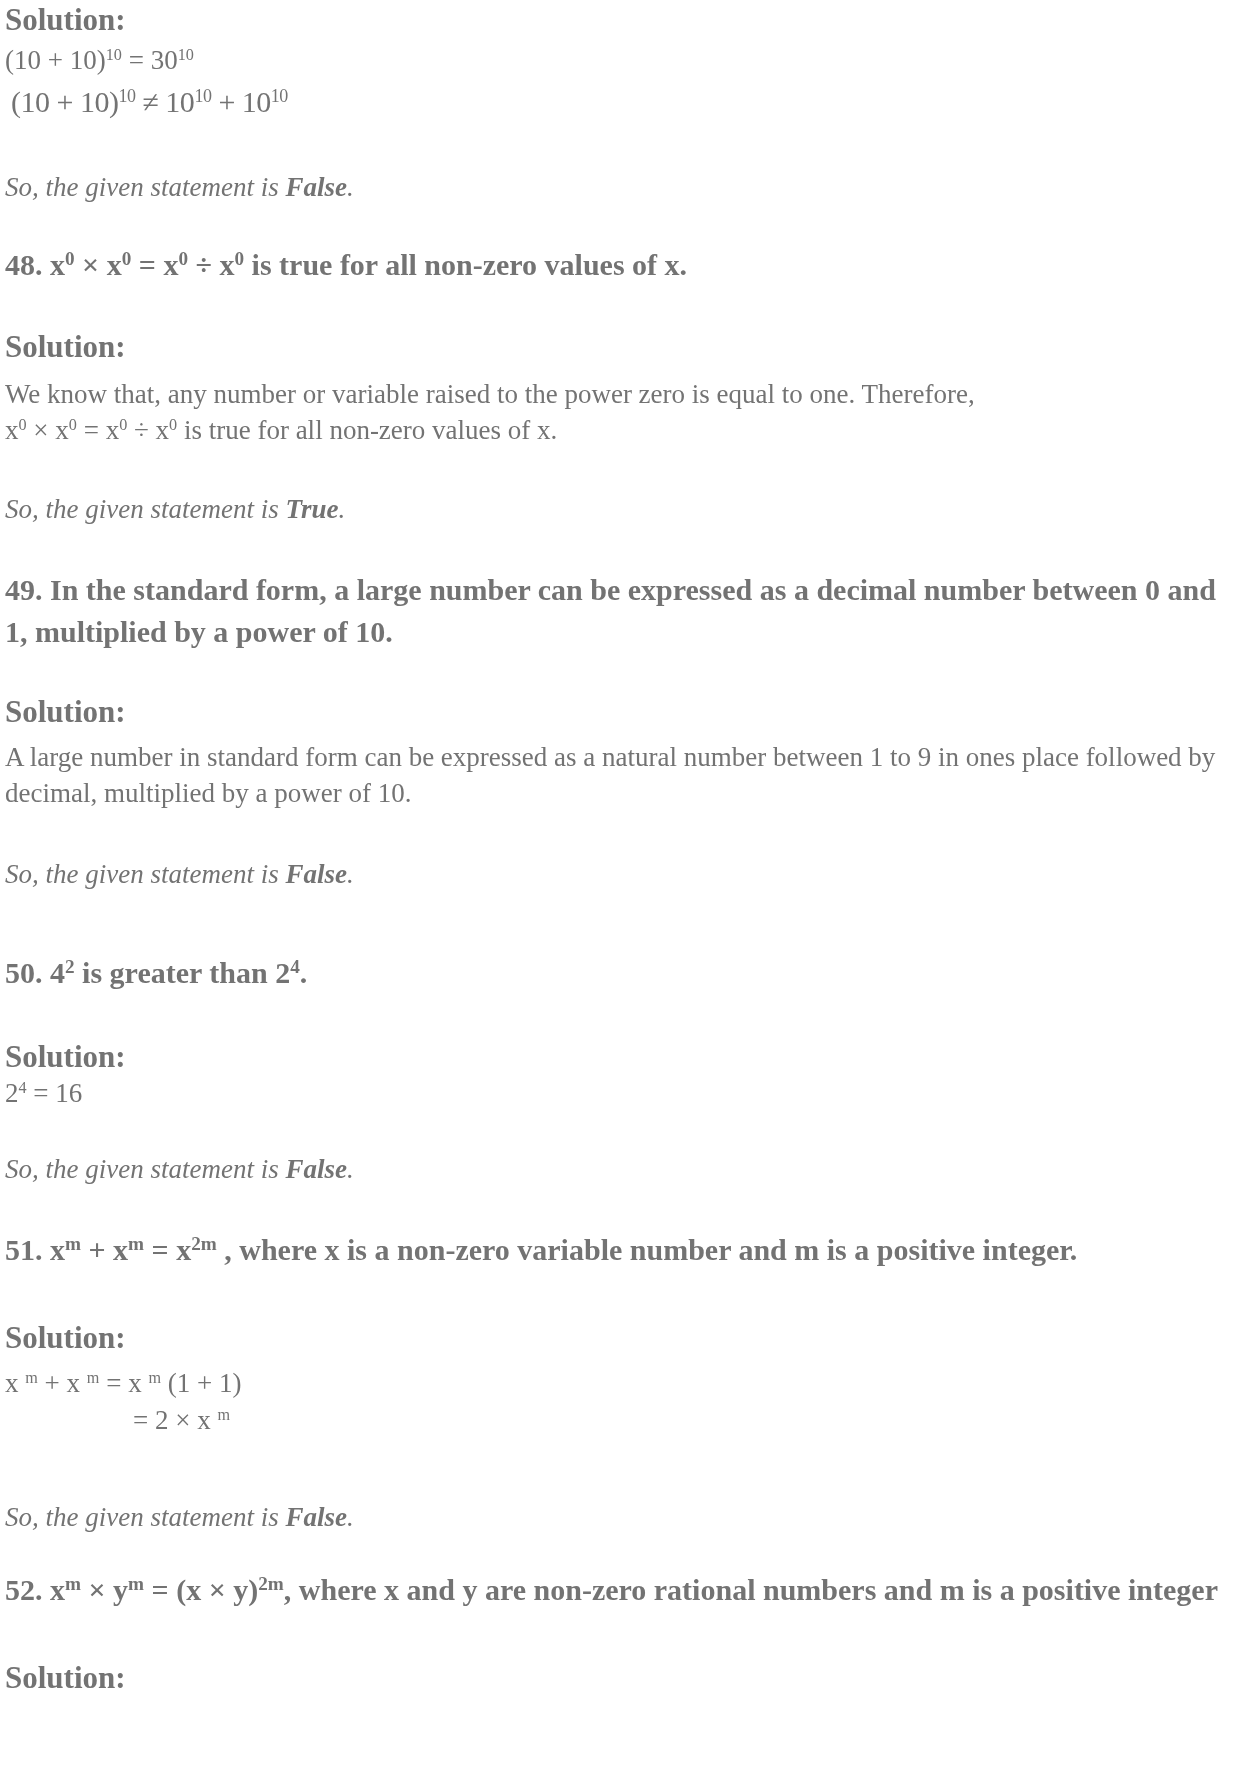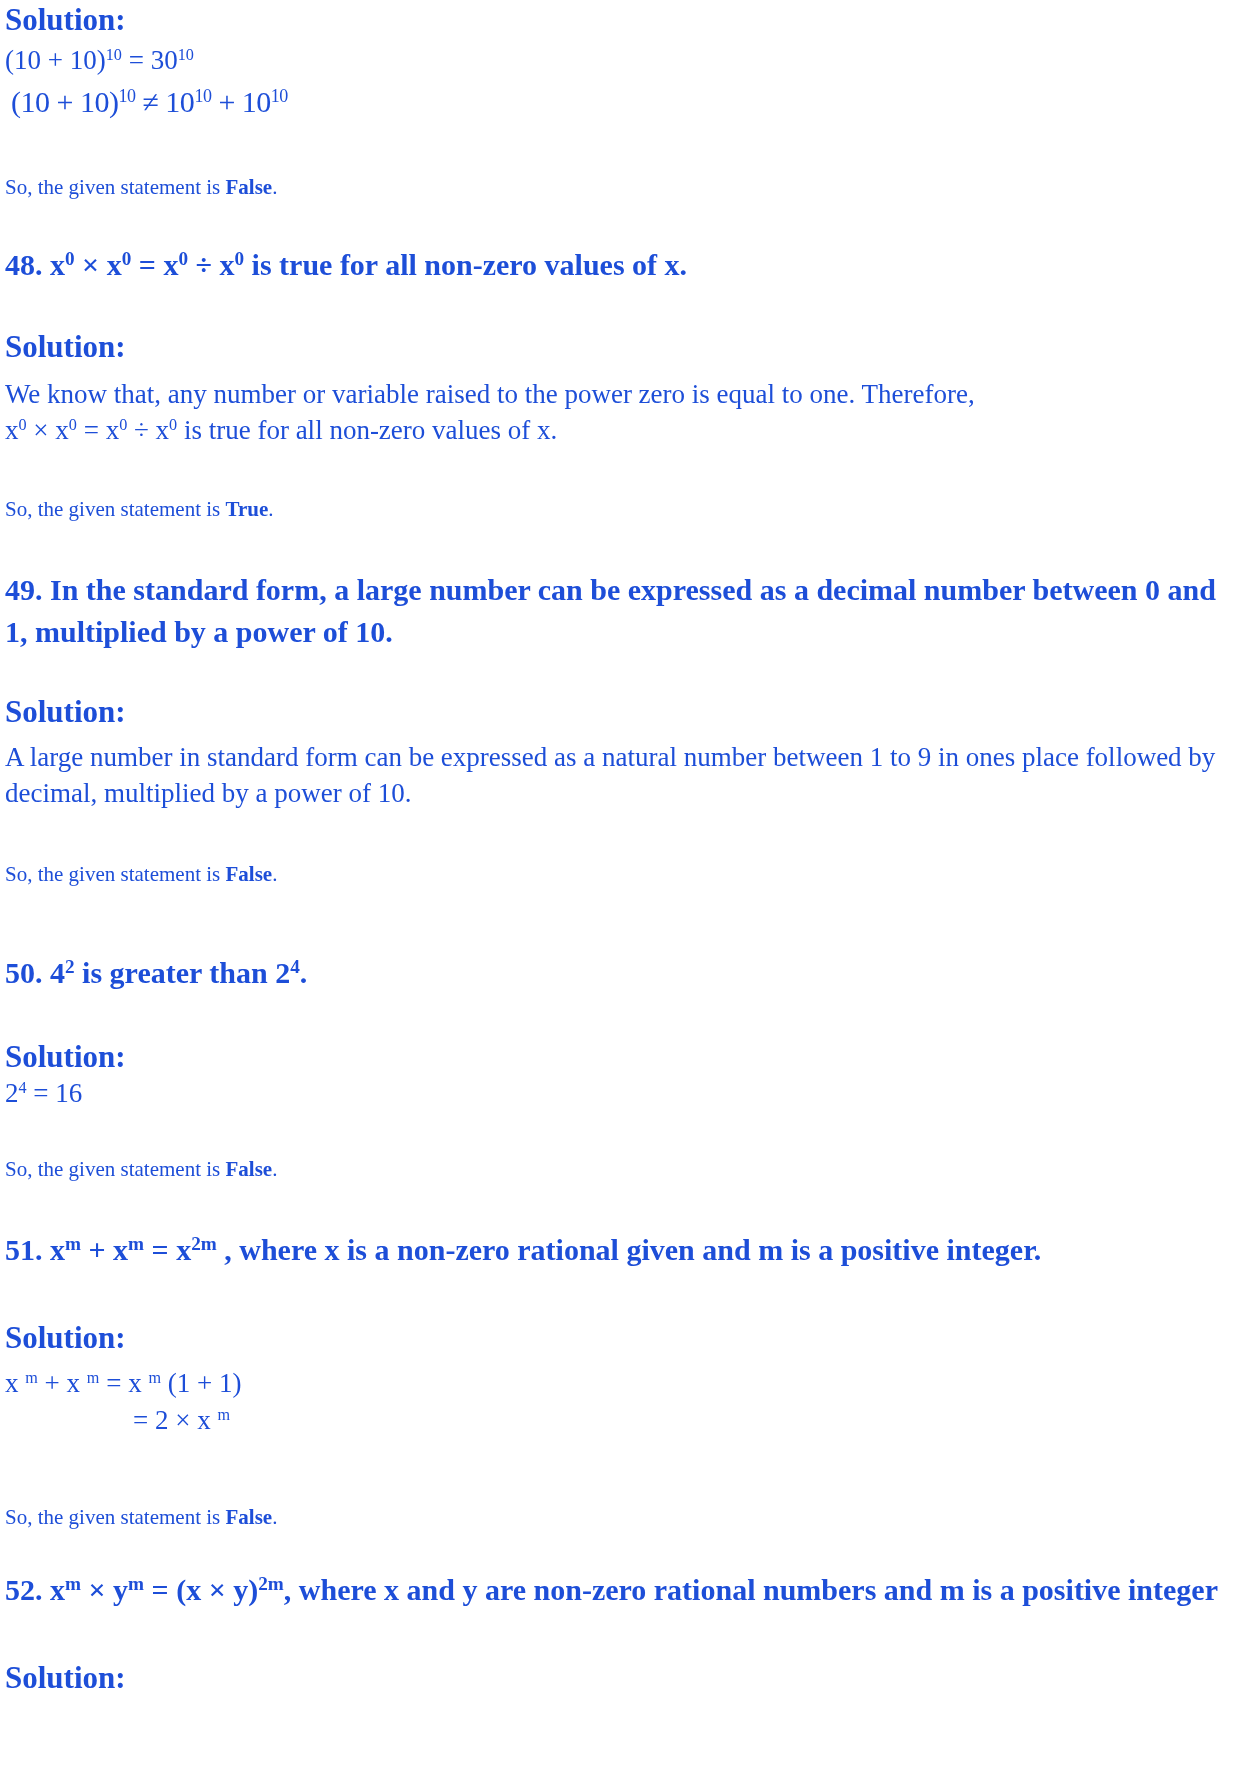--- a/index.html
+++ b/index.html
@@ -7,21 +7,21 @@
     padding: 0;
     background: #ffffff;
   }
   .page {
     width: 1248px;
     height: 1773px;
     overflow: hidden;
     box-sizing: border-box;
     padding: 2px 10px 0 5px;
     background: #ffffff;
-    color: #1d4ed8;
+    color: #737373;
     font-family: "Liberation Serif", serif;
   }
   .sol-head {
     font-size: 31px;
     font-weight: bold;
     line-height: 36px;
   }
   .qtitle {
     font-size: 30px;
     font-weight: bold;
@@ -39,22 +39,23 @@
   .eq-tall {
     font-size: 30px;
     line-height: 46px;
     letter-spacing: -0.5px;
     margin-left: 6px;
   }
   .eq-indent {
     padding-left: 128px;
   }
   .answer {
-    font-size: 21px;
+    font-size: 27px;
     line-height: 36px;
+    font-style: italic;
   }
   .answer b { font-weight: bold; }
   sup {
     font-size: 60%;
     vertical-align: baseline;
     position: relative;
     top: -0.55em;
     line-height: 0;
   }
   .qtitle sup { font-size: 64%; top: -0.5em; }
@@ -94,21 +95,21 @@
   <h2 class="qtitle m42">49. In the standard form, a large number can be expressed as a decimal number between 0 and 1, multiplied by a power of 10.</h2>
   <div class="sol-head m41">Solution:</div>
   <div class="body-text m9">A large number in standard form can be expressed as a natural number between 1 to 9 in ones place followed by decimal, multiplied by a power of 10.</div>
   <p class="answer m45"><span>So, the given statement is </span><b>False</b><span>.</span></p>
 
   <h2 class="qtitle m40"><span>50. 4</span><sup>2</sup><span> is greater than 2</span><sup>4</sup><span>.</span></h2>
   <div class="sol-head m45">Solution:</div>
   <div class="eq m0"><span>2</span><sup>4</sup><span> = 16</span></div>
   <p class="answer m39"><span>So, the given statement is </span><b>False</b><span>.</span></p>
 
-  <h2 class="qtitle m42"><span>51. x</span><sup>m</sup><span> + x</span><sup>m</sup><span> = x</span><sup>2m</sup><span> , where x is a non-zero rational given and m is a positive integer.</span></h2>
+  <h2 class="qtitle m42"><span>51. x</span><sup>m</sup><span> + x</span><sup>m</sup><span> = x</span><sup>2m</sup><span> , where x is a non-zero variable number and m is a positive integer.</span></h2>
   <div class="sol-head m49">Solution:</div>
   <div class="eq m9"><span>x </span><sup>m</sup><span> + x </span><sup>m</sup><span> = x </span><sup>m</sup><span> (1 + 1)</span></div>
   <div class="eq eq-indent m0"><span>= 2 × x </span><sup>m</sup></div>
   <p class="answer m40"><span>So, the given statement is </span><b>False</b><span>.</span></p>
 
   <h2 class="qtitle m34"><span>52. x</span><sup>m</sup><span> × y</span><sup>m</sup><span> = (x × y)</span><sup>2m</sup><span>, where x and y are non-zero rational numbers and m is a positive integer</span></h2>
   <div class="sol-head m49">Solution:</div>
 
 </div>
 

